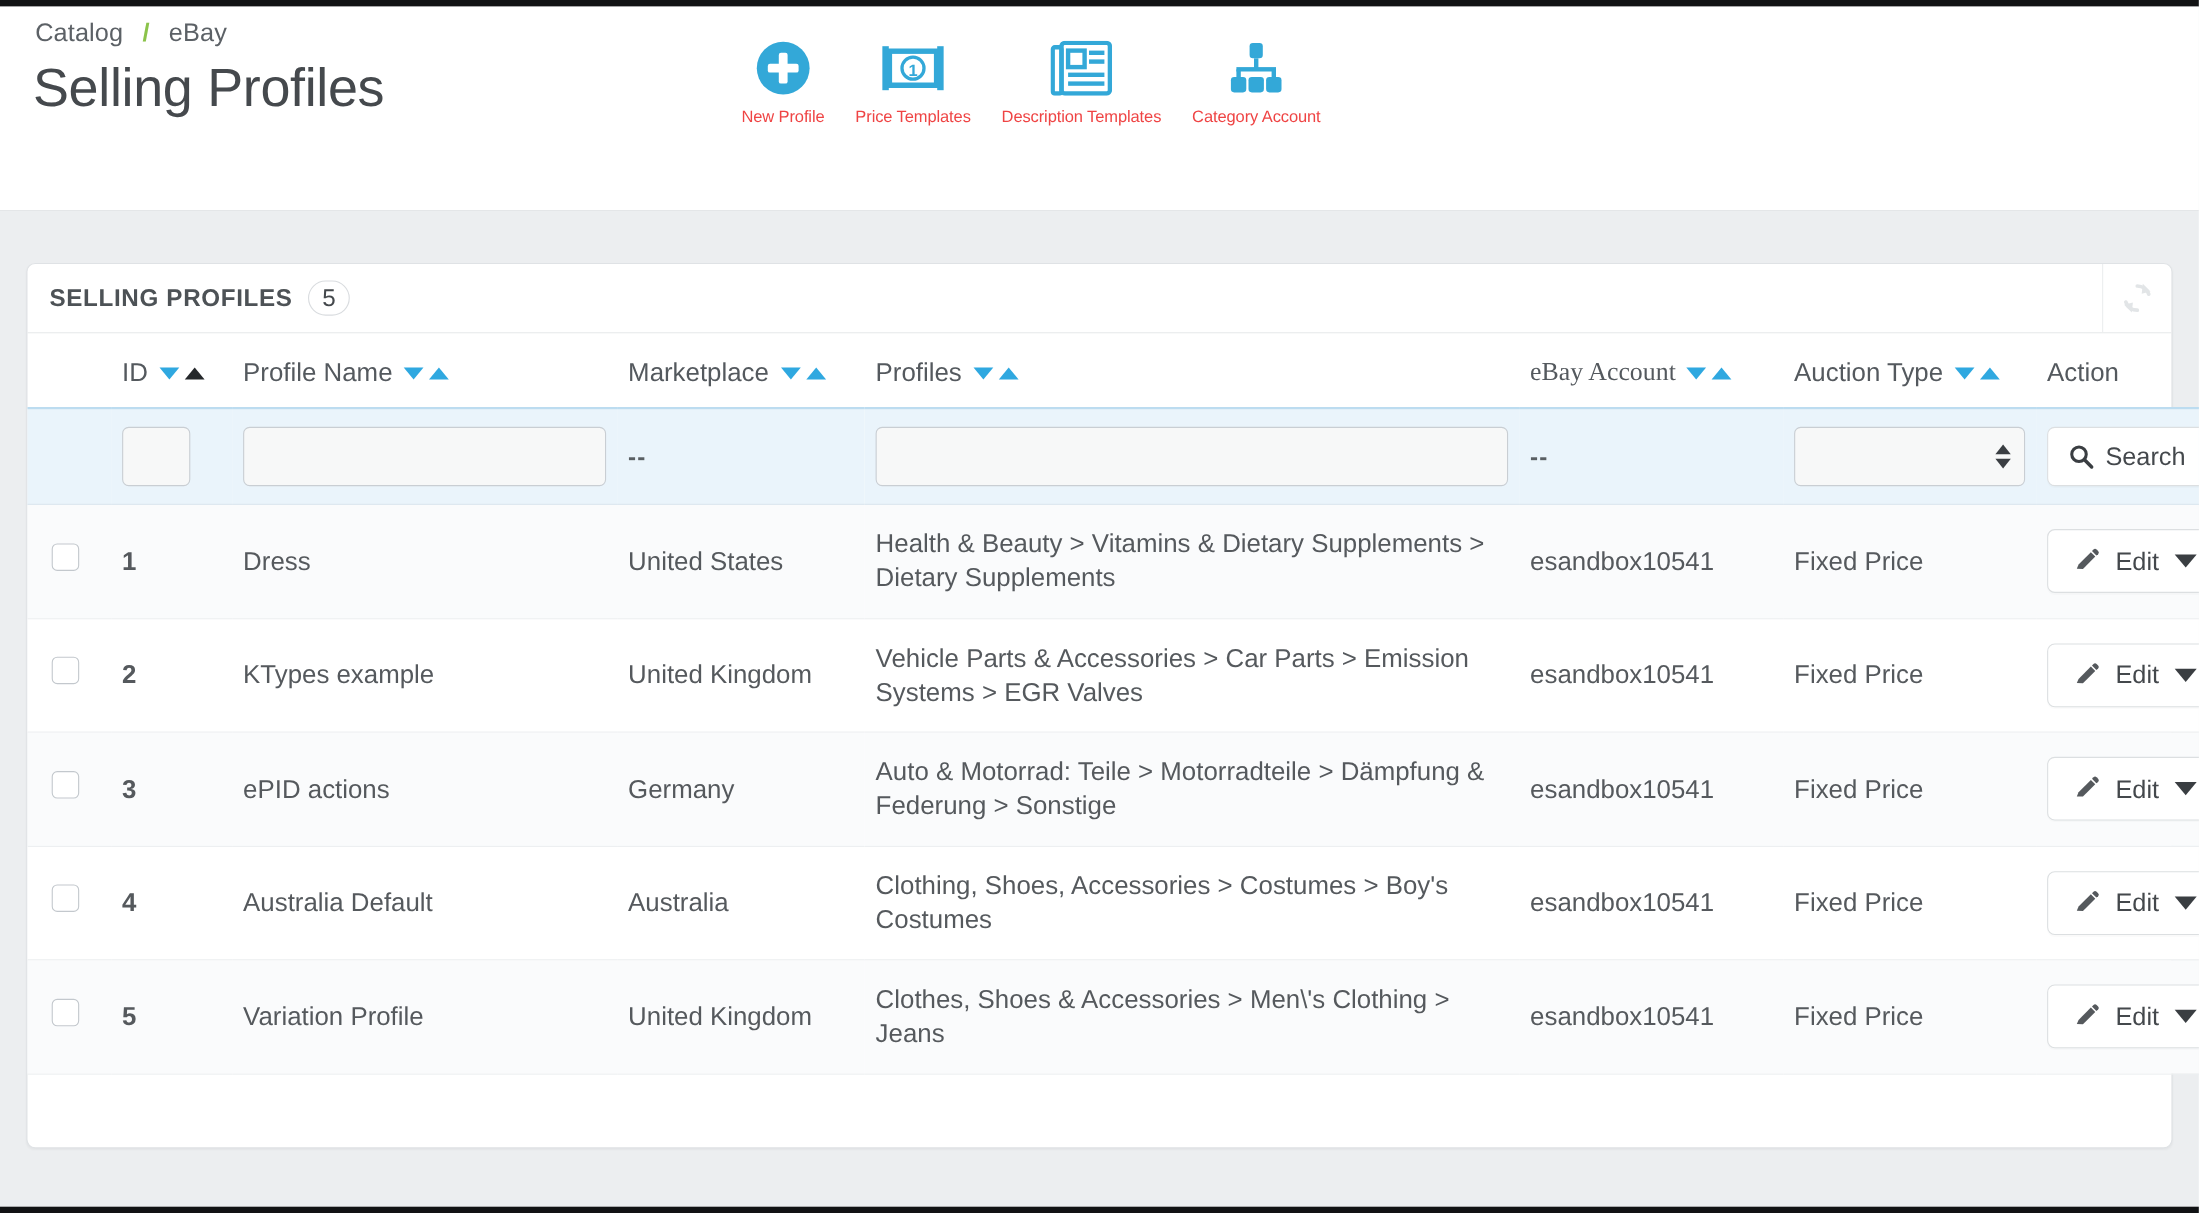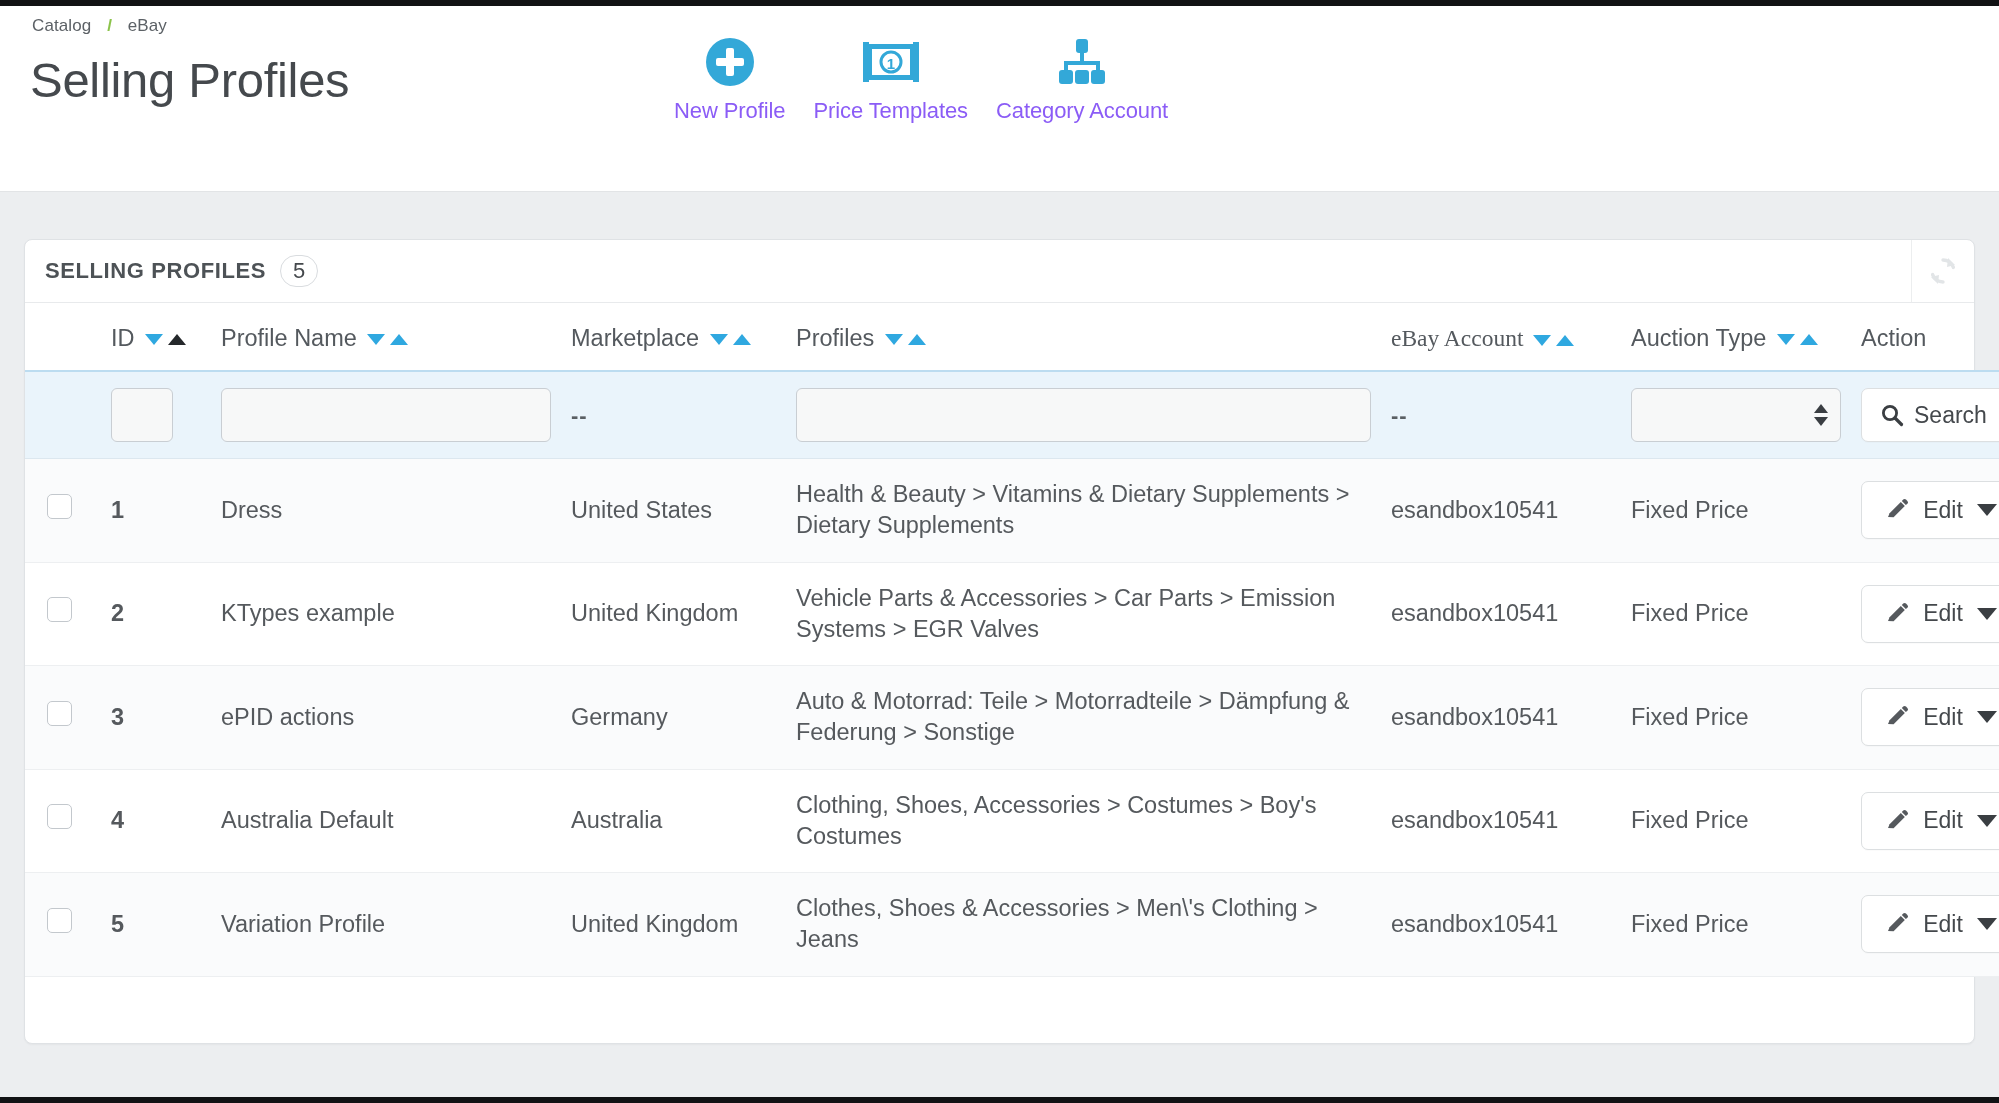--- a/index.html
+++ b/index.html
@@ -31,21 +31,21 @@
     height: 186px;
     box-sizing: border-box;
     padding: 0;
     position: relative;
     border-bottom: 1px solid #e2e4e6;
   }
   .breadcrumb {
     position: absolute;
     left: 32px;
     top: 10px;
-    font-size: 17px;
+    font-size: 23px;
     color: #5c6166;
     letter-spacing: .1px;
     white-space: nowrap;
   }
   .breadcrumb .crumb-link { color: #5c6166; text-decoration: none; }
   .breadcrumb .crumb-sep {
     color: #8bc34a;
     margin: 0 11px;
     font-weight: bold;
   }
@@ -79,22 +79,22 @@
     cursor: pointer;
   }
   .tool .ticon {
     height: 56px;
     display: flex;
     align-items: center;
     justify-content: center;
     margin-bottom: 8px;
   }
   .tool .tlabel {
-    font-size: 22px;
-    color: #8b5cf6;
+    font-size: 15px;
+    color: #ef4444;
     white-space: nowrap;
     letter-spacing: -0.1px;
   }
 
   
   .content {
     padding: 47px 24px 0 24px;
     box-sizing: border-box;
   }
   .panel {
@@ -362,20 +362,34 @@
             <circle cx="28" cy="22" r="10" fill="none" stroke="#33a8d8" stroke-width="3"></circle>
             <text x="28" y="29" font-family="'Liberation Sans',sans-serif" font-size="15" font-weight="bold" fill="#33a8d8" text-anchor="middle">1</text>
             <rect x="0" y="2" width="6" height="40" fill="#33a8d8"></rect>
             <rect x="50" y="2" width="6" height="40" fill="#33a8d8"></rect>
           </svg>
         </span>
         <span class="tlabel">Price Templates</span>
       </a>
 
 
+      <a class="tool">
+        <span class="ticon">
+          <svg class="icon-svg" width="56" height="50" viewBox="0 0 56 50">
+            <rect x="2" y="6" width="8" height="42" rx="2" fill="none" stroke="#33a8d8" stroke-width="4"></rect>
+            <rect x="10" y="2" width="44" height="46" rx="3" fill="none" stroke="#33a8d8" stroke-width="4"></rect>
+            <rect x="16" y="9" width="15" height="15" fill="none" stroke="#33a8d8" stroke-width="4"></rect>
+            <rect x="35" y="9" width="14" height="4" fill="#33a8d8"></rect>
+            <rect x="35" y="17" width="14" height="4" fill="#33a8d8"></rect>
+            <rect x="16" y="29" width="33" height="4" fill="#33a8d8"></rect>
+            <rect x="16" y="37" width="33" height="4" fill="#33a8d8"></rect>
+          </svg>
+        </span>
+        <span class="tlabel">Description Templates</span>
+      </a>
 
       <a class="tool">
         <span class="ticon">
           <svg class="icon-svg" width="54" height="50" viewBox="0 0 54 50">
             <rect x="21" y="2" width="12" height="14" rx="3" fill="#33a8d8"></rect>
             <rect x="25" y="16" width="4" height="10" fill="#33a8d8"></rect>
             <rect x="9" y="24" width="36" height="4" fill="#33a8d8"></rect>
             <rect x="9" y="26" width="4" height="8" fill="#33a8d8"></rect>
             <rect x="41" y="26" width="4" height="8" fill="#33a8d8"></rect>
             <rect x="4" y="33" width="14" height="14" rx="3" fill="#33a8d8"></rect>

